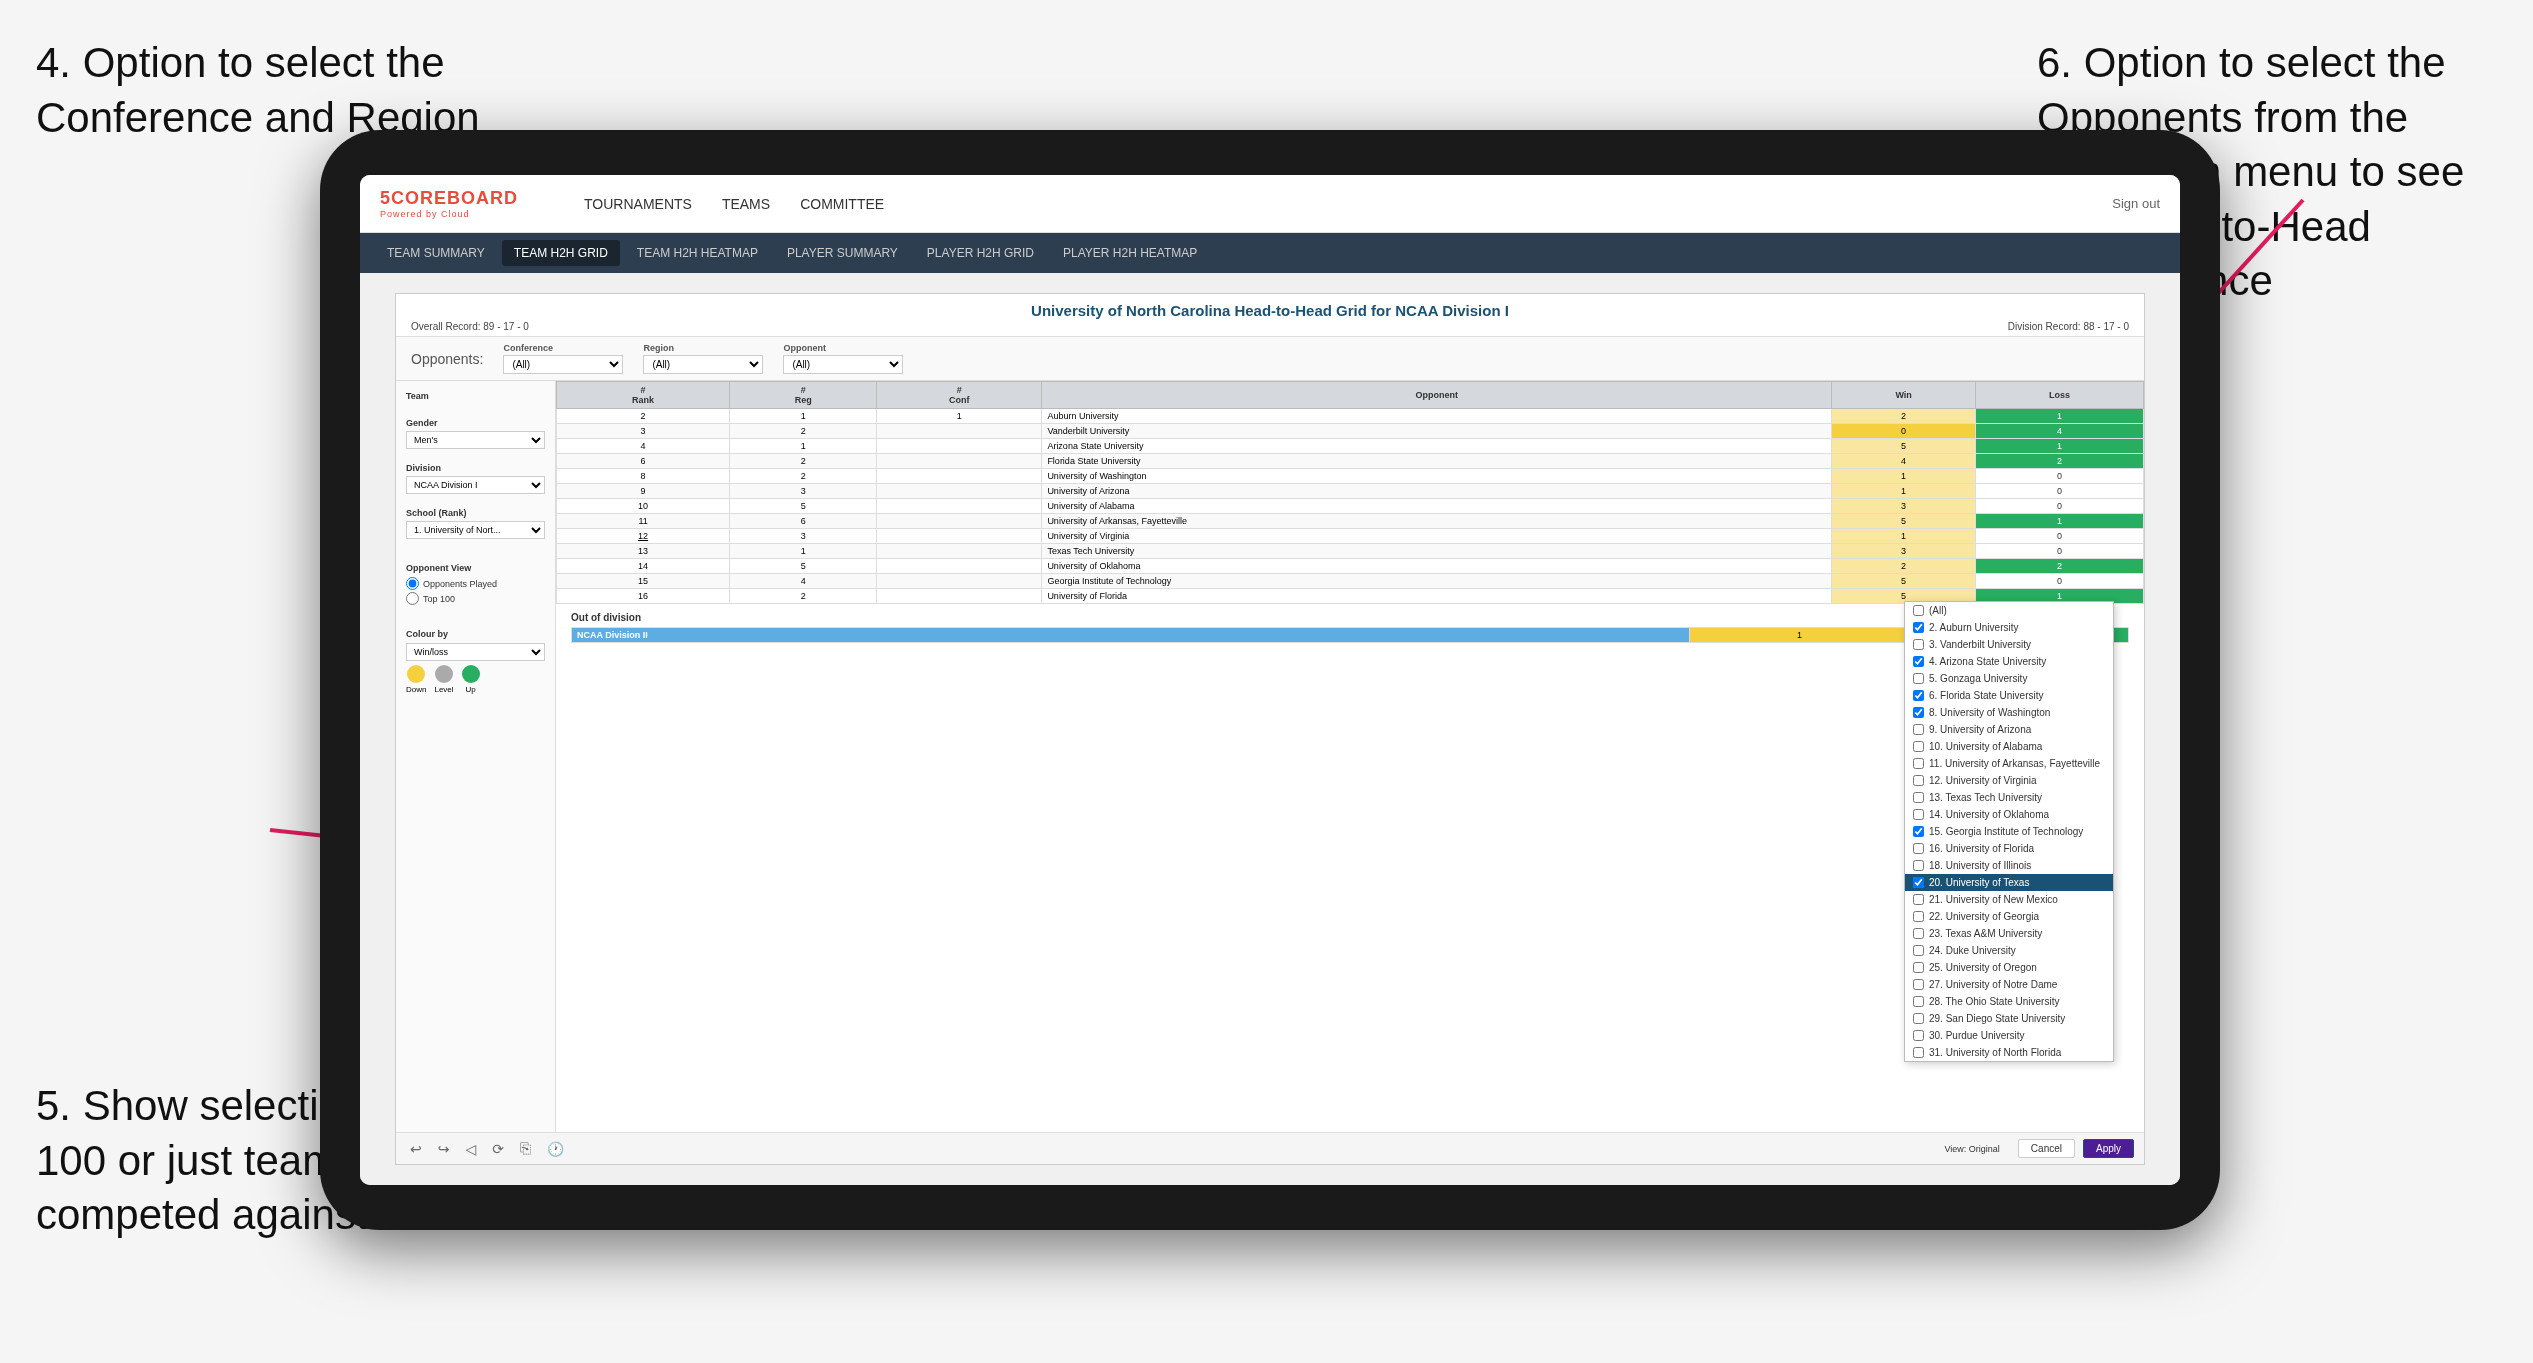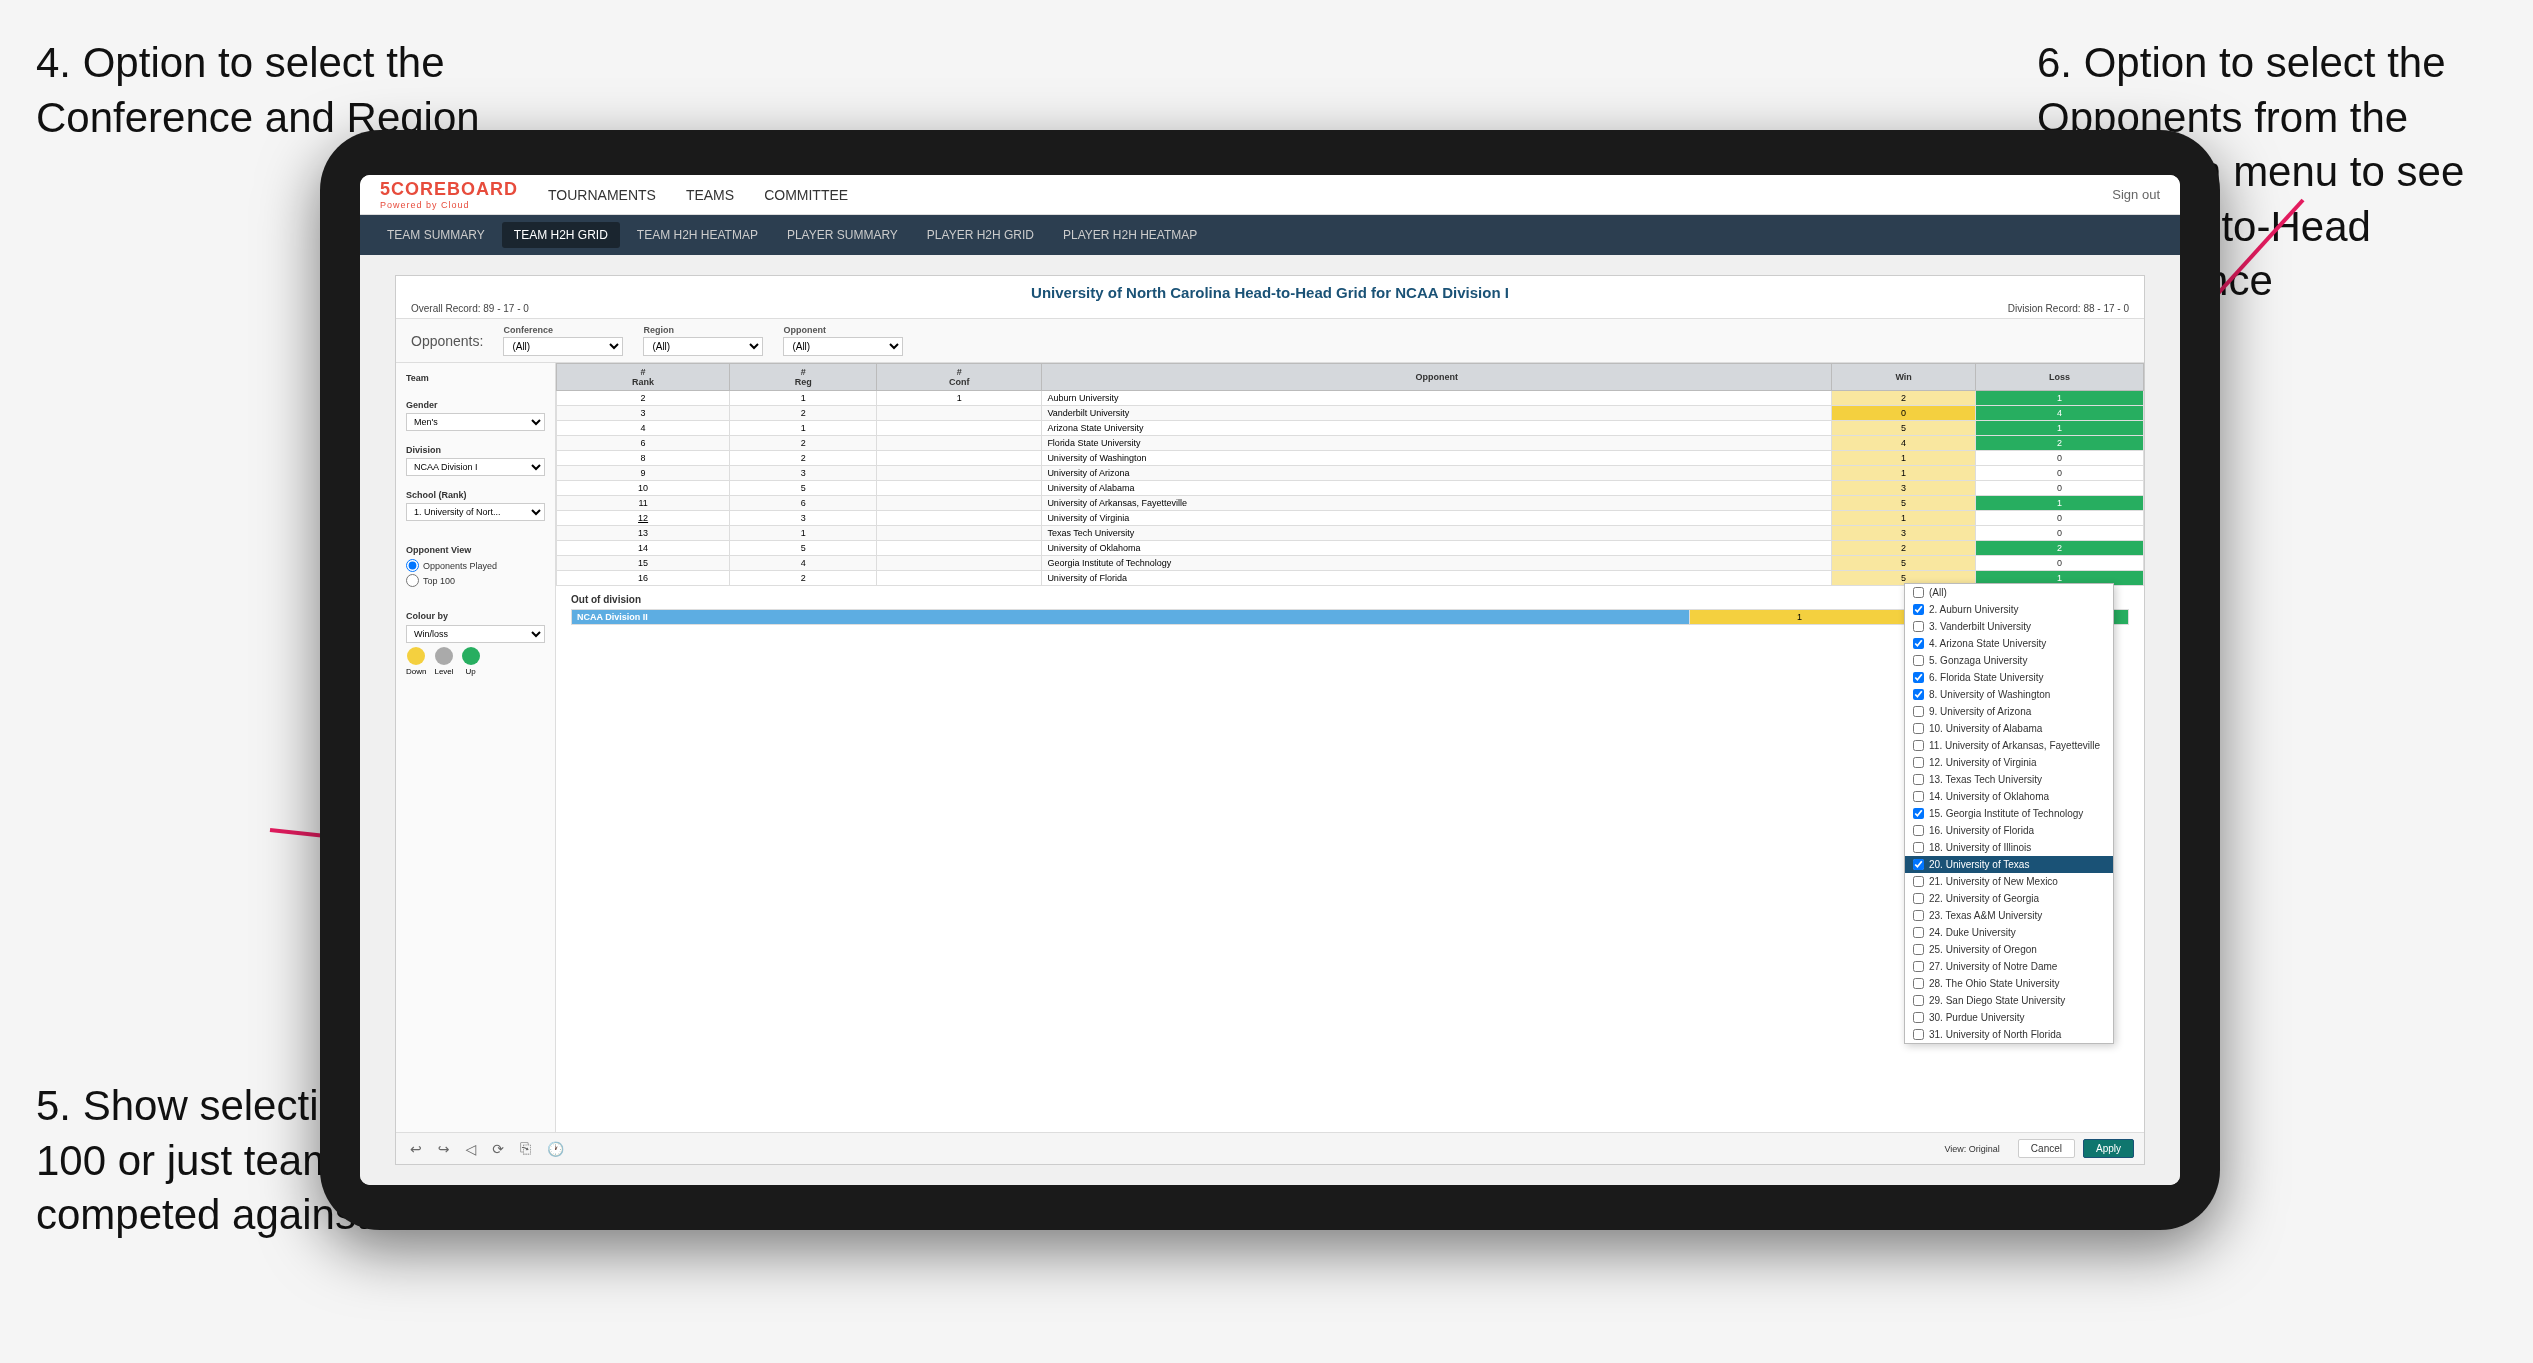--- a/index.html
+++ b/index.html
@@ -49,22 +49,23 @@
       flex-direction: column;
     }
 
     
     .navbar {
       background: #fff;
       border-bottom: 1px solid #ddd;
       display: flex;
       align-items: center;
       padding: 0 20px;
-      height: 40px;
+      height: 58px;
       flex-shrink: 0;
+      gap: 36px;
     }
     .logo {
       font-size: 18px;
       font-weight: 900;
       color: #1a5276;
       letter-spacing: 1px;
       margin-right: 30px;
     }
     .logo span { color: #e74c3c; }
     .logo-sub { font-size: 9px; color: #666; display: block; font-weight: normal; }
@@ -354,21 +355,21 @@
       font-size: 10px;
       background: #fff;
       border: 1px solid #ccc;
       padding: 3px 12px;
       cursor: pointer;
       color: #333;
       border-radius: 2px;
     }
     .btn-apply {
       font-size: 10px;
-      background: #0f766e;
+      background: #4c1d95;
       border: 1px solid #1a5276;
       padding: 3px 12px;
       cursor: pointer;
       color: #fff;
       border-radius: 2px;
     }
 
     
     .ann-arrow {
       position: absolute;

